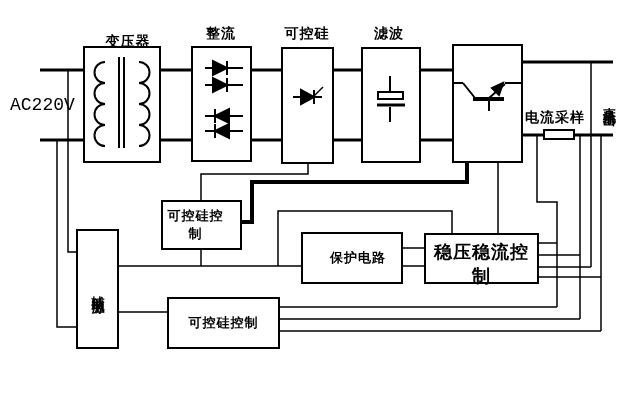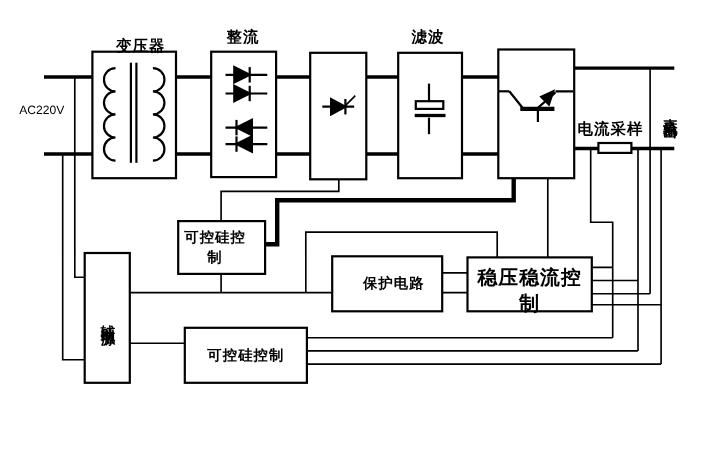--- a/index.html
+++ b/index.html
@@ -8,21 +8,21 @@
     font-family:"Liberation Sans",sans-serif;color:#000;overflow:hidden;
   }
   #wires{position:absolute;left:0;top:0;}
   .lbl{position:absolute;text-align:center;white-space:nowrap;
        font-family:"Liberation Serif","DejaVu Serif",serif;color:#000;}
   .toplbl{font-size:14px;font-weight:bold;letter-spacing:1px;}
   .blklbl{position:absolute;display:flex;align-items:center;justify-content:center;
           font-size:13px;font-weight:bold;letter-spacing:1px;color:#000;
           font-family:"Liberation Serif","DejaVu Serif",serif;text-align:center;}
   .vert{writing-mode:vertical-rl;text-orientation:upright;letter-spacing:2px;}
-  .ac{font-size:11px;font-family:Liberation Sans, sans-serif;}
+  .ac{font-size:18px;font-family:Liberation Mono, monospace;}
 </style>
 </head>
 <body>
 
 <div id="stage">
 
   <svg id="wires" width="643" height="416" viewBox="0 0 643 416">
     <g stroke="#000" fill="none">
 
       <g stroke-width="3">
@@ -131,20 +131,21 @@
       </g>
 
       <rect x="544" y="130" width="30" height="9" stroke-width="2" fill="#ffffff"></rect>
     </g>
   </svg>
 
   <div class="lbl ac" style="left:10px;top:95px;width:56px;">AC220V</div>
 
   <div class="lbl toplbl" style="left:88px;top:33px;width:80px;">变压器</div>
   <div class="lbl toplbl" style="left:181px;top:25px;width:80px;">整流</div>
+  <div class="lbl toplbl" style="left:267px;top:25px;width:80px;">可控硅</div>
   <div class="lbl toplbl" style="left:349px;top:25px;width:80px;">滤波</div>
 
   <div class="lbl toplbl" style="left:515px;top:109px;width:80px;">电流采样</div>
 
   <div class="blklbl vert" style="left:597px;top:70px;width:24px;height:62px;font-size:13px;">直流输出</div>
 
   <div class="blklbl" style="left:162px;top:201px;width:67px;height:48px;">可控硅控制</div>
   <div class="blklbl" style="left:302px;top:233px;width:112px;height:50px;">保护电路</div>
   <div class="blklbl" style="left:425px;top:234px;width:113px;height:59px;font-size:18px;">稳压稳流控制</div>
   <div class="blklbl vert" style="left:77px;top:232px;width:41px;height:114px;">辅助电源</div>

